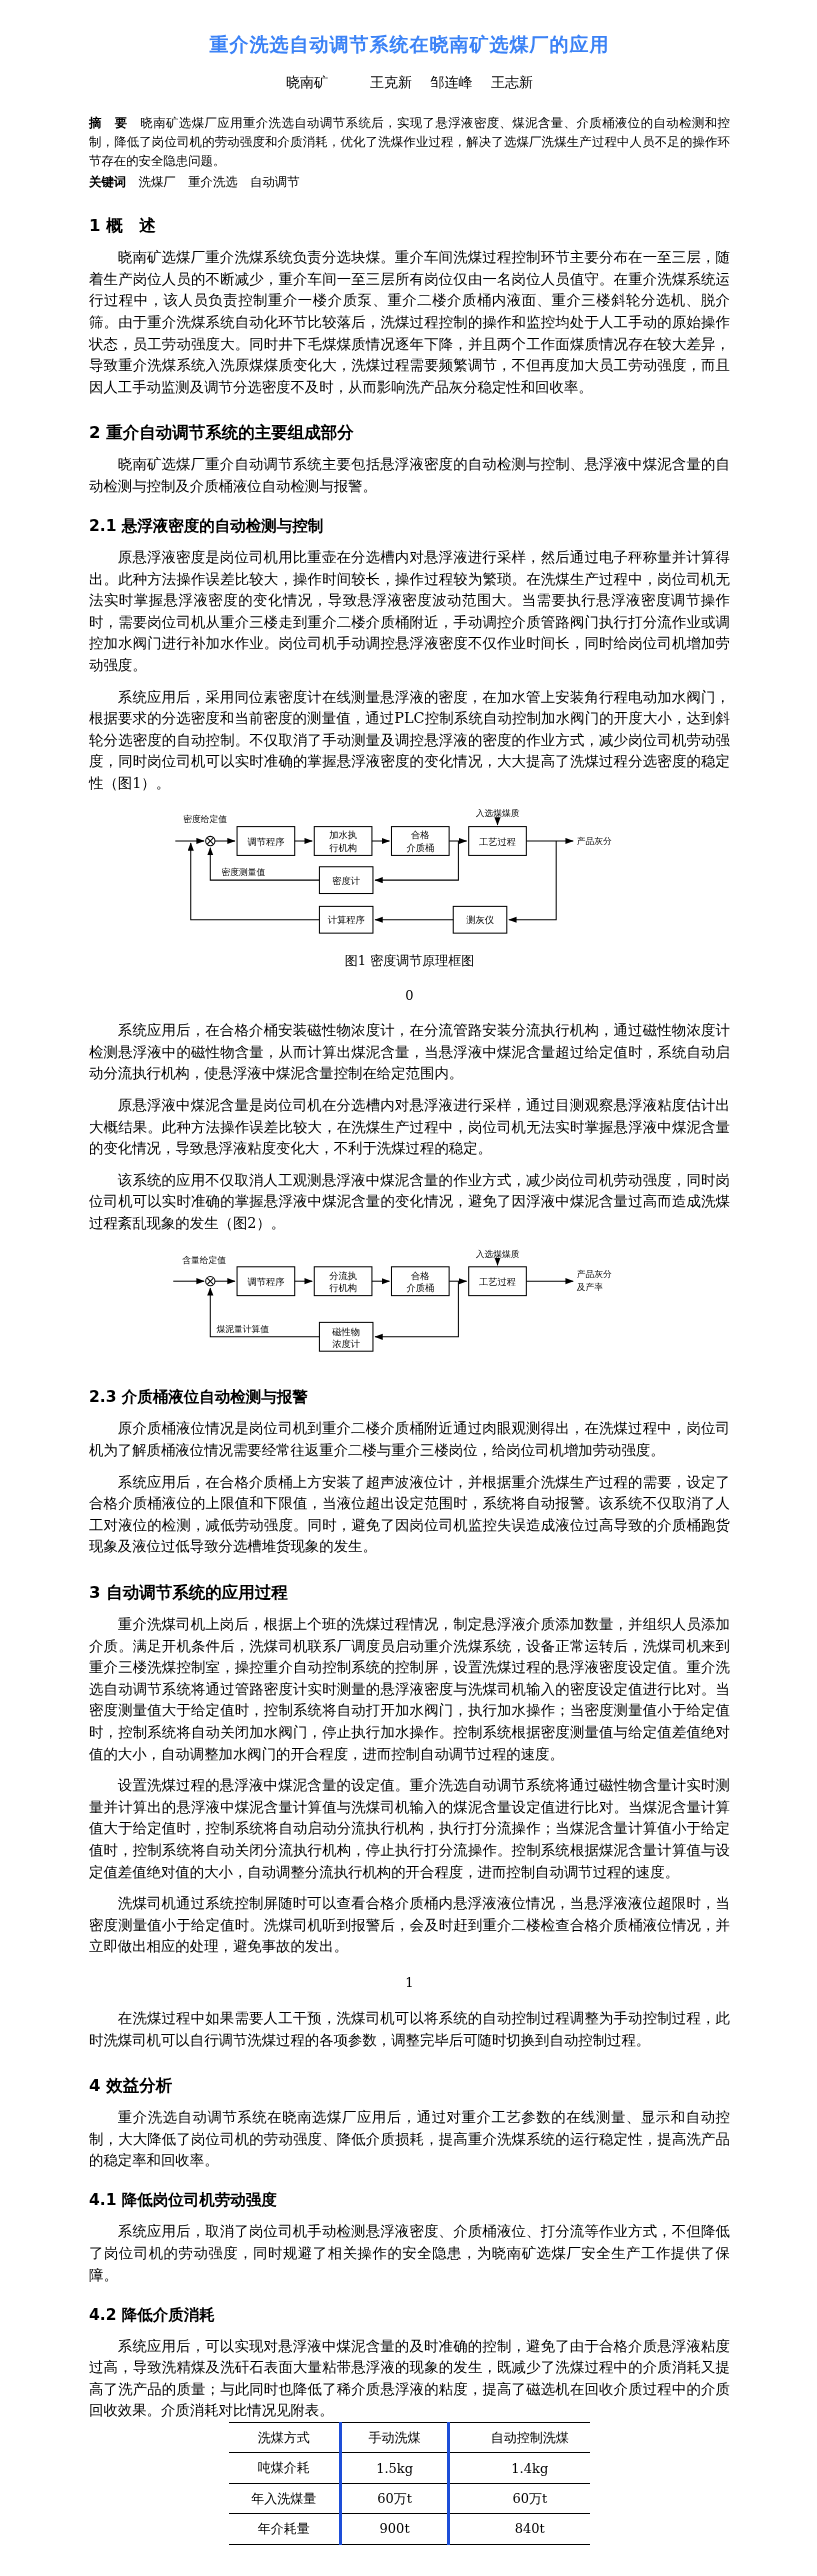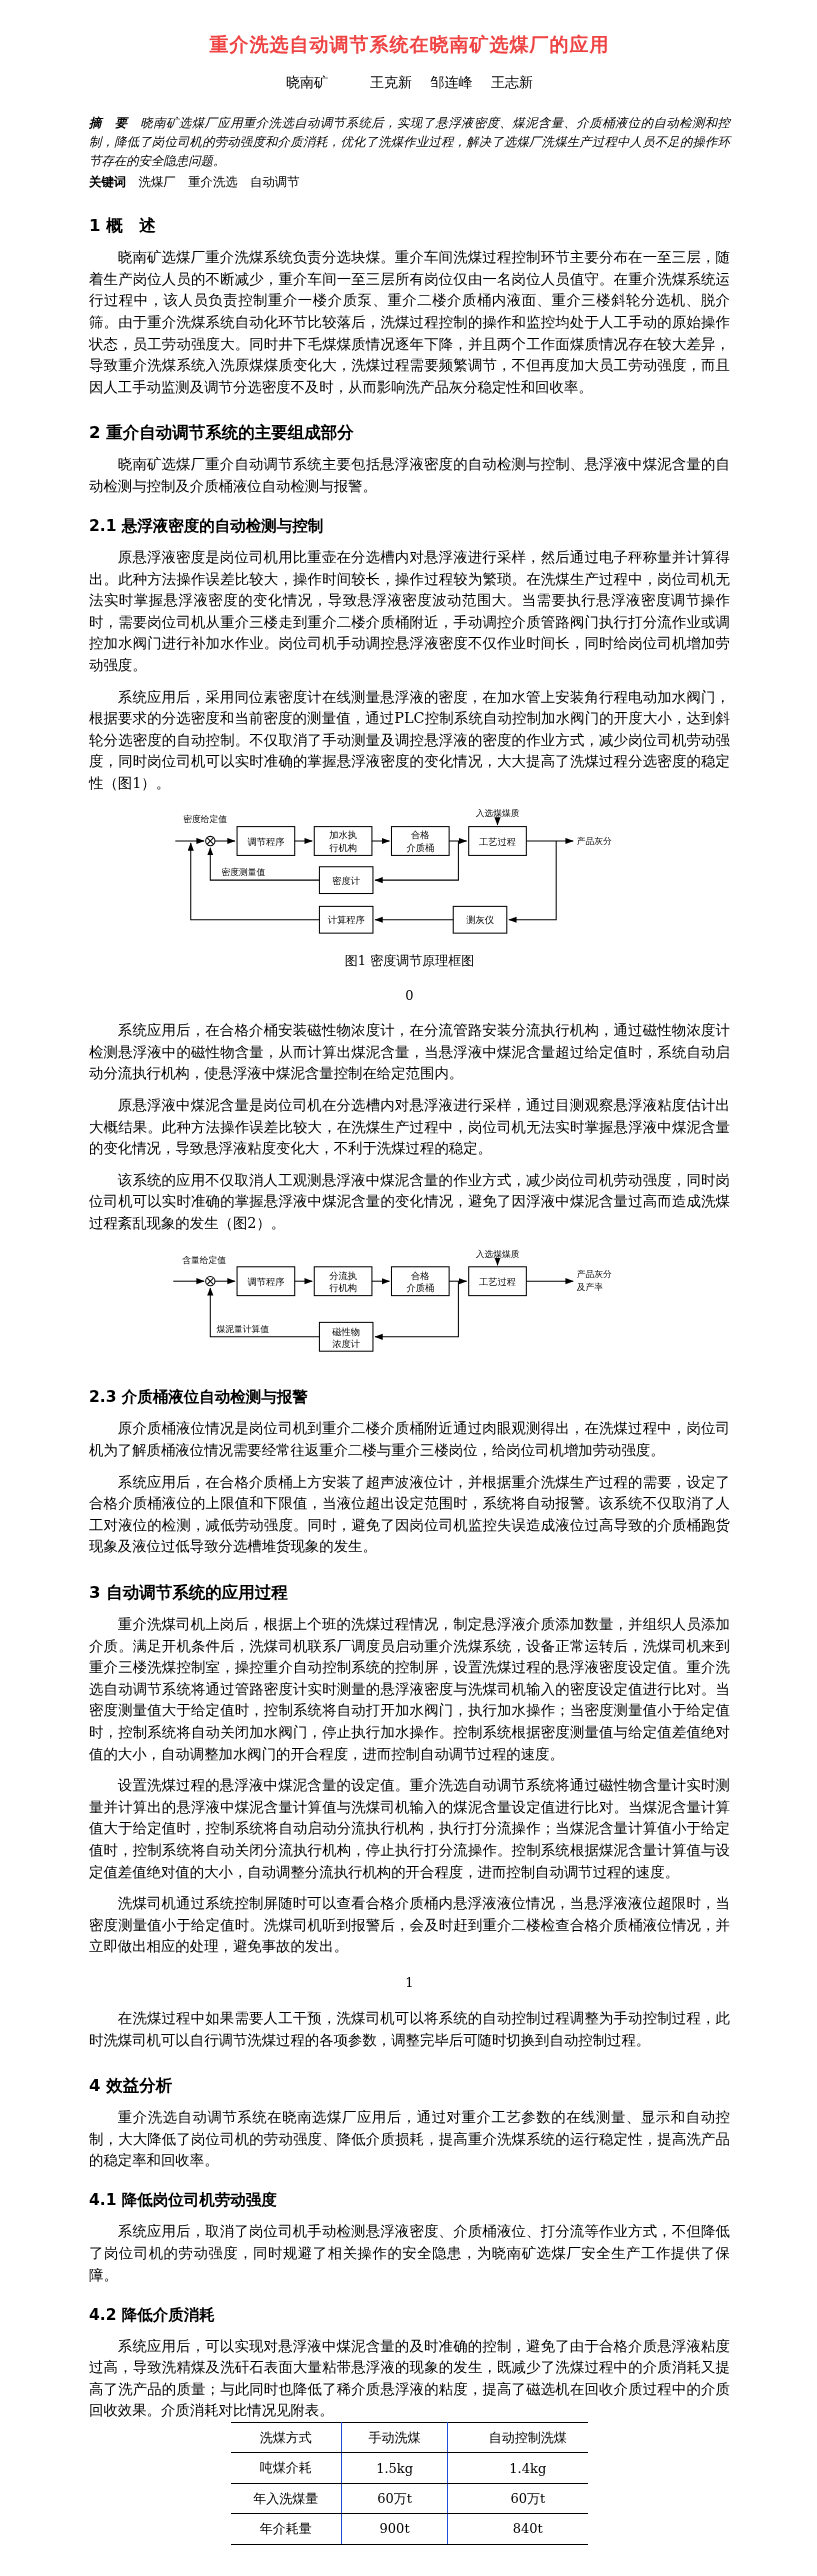--- a/index.html
+++ b/index.html
@@ -2,49 +2,49 @@
 <html style="font-size:8.2px"><head>
 <meta charset="utf-8">
 <style>
   html,body{margin:0;padding:0;background:#ffffff;}
   .page{position:relative;width:818px;height:3893px;background:#ffffff;color:#000;
         font-family:"DejaVu Serif","Liberation Serif",serif;overflow:hidden;}
   .content{margin:0 88px 0 89px;}
   .title{margin:32px 0 0 0;text-align:center;font-size:19px;font-weight:bold;
          font-family:"DejaVu Sans","Liberation Sans",sans-serif;letter-spacing:1px;}
   .authors{margin-top:15.5px;text-align:center;font-size:14px;white-space:pre-wrap;}
-  .abstract{margin-top:21.6px;font-size:12.4px;line-height:19px;text-align:justify;font-style:italic;}
+  .abstract{margin-top:21.6px;font-size:12.4px;line-height:19px;text-align:justify;}
   .keywords{margin-top:2.1px;font-size:12.4px;line-height:19px;}
   .lab{font-family:"DejaVu Sans","Liberation Sans",sans-serif;font-weight:bold;}
   .h1{font-family:"DejaVu Sans","Liberation Sans",sans-serif;font-weight:bold;
       font-size:16.5px;margin:24px 0 7.2px 0;}
   .h2{font-family:"DejaVu Sans","Liberation Sans",sans-serif;font-weight:bold;
       font-size:15.5px;margin:18.5px 0 5.2px 0;}
   .para{font-size:14.4px;line-height:21.6px;text-indent:2em;text-align:justify;margin:10px 0 0 0;}
   .fig-caption{text-align:center;font-size:13px;margin:10.3px 0 3.1px 0;}
   .pagenum{text-align:center;font-size:13px;margin:17.5px 0;}
   svg.diagram{display:block;margin:14.4px auto 0 auto;}
   svg.diagram text{font-family:"DejaVu Serif","Liberation Serif",serif;fill:#000;}
   .tbl-caption{text-align:center;font-size:13.4px;font-weight:bold;
       font-family:"DejaVu Sans","Liberation Sans",sans-serif;margin:13.4px 0 5.2px 0;}
   table.tbl{border-collapse:collapse;border-top:1.5px solid #000;border-bottom:1.5px solid #000;
       margin:0 auto;}
-  table.tbl td{border-bottom:1px solid #000;border-left:1px solid #1d4ed8;text-align:center;
+  table.tbl td{border-bottom:1px solid #000;border-left:3px solid #1d4ed8;text-align:center;
       padding:5.7px 5.2px;font-size:13px;}
   table.tbl td:first-child{border-left:none;}
   table.tbl td:nth-child(1){width:100px;}
   table.tbl td:nth-child(2){width:95px;}
   table.tbl td:nth-child(3){width:111px;padding-left:24px;}
 </style>
 </head>
 <body>
 
 <div class="page">
   <div class="content">
-    <h1 class="title" style="color: #ef4444;">重介洗选自动调节系统在晓南矿选煤厂的应用</h1>
+    <h1 class="title" style="color: #3b82f6;">重介洗选自动调节系统在晓南矿选煤厂的应用</h1>
     <div class="authors">晓南矿　　　王克新　 邹连峰　 王志新</div>
     <div class="abstract"><span class="lab">摘　要　</span><span>晓南矿选煤厂应用重介洗选自动调节系统后，实现了悬浮液密度、煤泥含量、介质桶液位的自动检测和控制，降低了岗位司机的劳动强度和介质消耗，优化了洗煤作业过程，解决了选煤厂洗煤生产过程中人员不足的操作环节存在的安全隐患问题。</span></div>
     <div class="keywords"><span class="lab">关键词　</span><span>洗煤厂　重介洗选　自动调节</span></div>
     <div class="flow">
         <div class="h1">1 概　述</div>
         <p class="para">晓南矿选煤厂重介洗煤系统负责分选块煤。重介车间洗煤过程控制环节主要分布在一至三层，随着生产岗位人员的不断减少，重介车间一至三层所有岗位仅由一名岗位人员值守。在重介洗煤系统运行过程中，该人员负责控制重介一楼介质泵、重介二楼介质桶内液面、重介三楼斜轮分选机、脱介筛。由于重介洗煤系统自动化环节比较落后，洗煤过程控制的操作和监控均处于人工手动的原始操作状态，员工劳动强度大。同时井下毛煤煤质情况逐年下降，并且两个工作面煤质情况存在较大差异，导致重介洗煤系统入洗原煤煤质变化大，洗煤过程需要频繁调节，不但再度加大员工劳动强度，而且因人工手动监测及调节分选密度不及时，从而影响洗产品灰分稳定性和回收率。</p>
         <div class="h1">2 重介自动调节系统的主要组成部分</div>
         <p class="para">晓南矿选煤厂重介自动调节系统主要包括悬浮液密度的自动检测与控制、悬浮液中煤泥含量的自动检测与控制及介质桶液位自动检测与报警。</p>
         <div class="h2">2.1 悬浮液密度的自动检测与控制</div>
         <p class="para">原悬浮液密度是岗位司机用比重壶在分选槽内对悬浮液进行采样，然后通过电子秤称量并计算得出。此种方法操作误差比较大，操作时间较长，操作过程较为繁琐。在洗煤生产过程中，岗位司机无法实时掌握悬浮液密度的变化情况，导致悬浮液密度波动范围大。当需要执行悬浮液密度调节操作时，需要岗位司机从重介三楼走到重介二楼介质桶附近，手动调控介质管路阀门执行打分流作业或调控加水阀门进行补加水作业。岗位司机手动调控悬浮液密度不仅作业时间长，同时给岗位司机增加劳动强度。</p>

